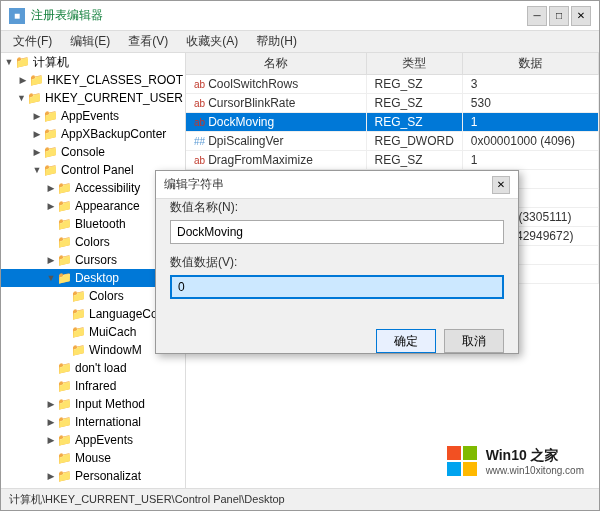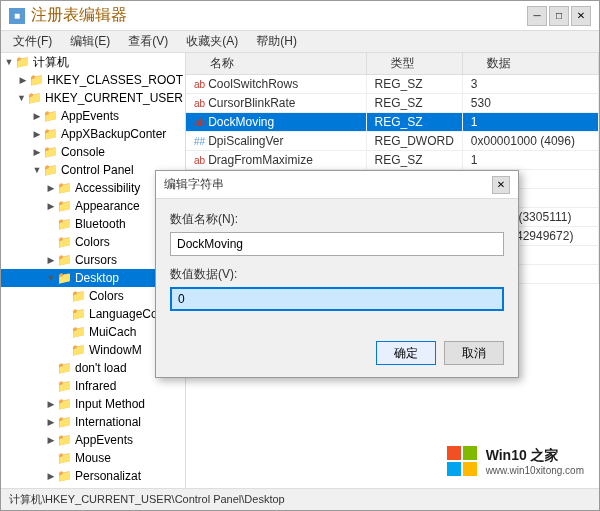--- a/index.html
+++ b/index.html
@@ -42,22 +42,22 @@
       width: 16px;
       height: 16px;
       background: #5b9bd5;
       display: flex;
       align-items: center;
       justify-content: center;
       font-size: 10px;
       color: white;
     }
     .title-text {
-      font-size: 16px;
-      color: #a16207;
+      font-size: 12px;
+      color: #15803d;
     }
     .title-bar-controls {
       display: flex;
       gap: 2px;
     }
     .title-btn {
       width: 20px;
       height: 20px;
       background: #e0e0e0;
       border: 1px solid #bbb;
@@ -133,21 +133,21 @@
     }
     .registry-table {
       width: 100%;
       border-collapse: collapse;
     }
     .registry-table th {
       background: #f0f0f0;
       border-bottom: 1px solid #ddd;
       border-right: 1px solid #ddd;
       padding: 2px 24px;
-      text-align: left;
+      text-align: center;
       font-weight: normal;
       font-size: 12px;
       color: #333;
       height: 20px;
       position: sticky;
       top: 0;
     }
     .registry-table td {
       border-bottom: 1px solid #eee;
       border-right: 1px solid #eee;
@@ -198,21 +198,21 @@
       height: 18px;
       background: #e0e0e0;
       border: 1px solid #bbb;
       display: flex;
       align-items: center;
       justify-content: center;
       font-size: 10px;
       cursor: pointer;
     }
     .dialog-body {
-      padding: 12px 14px;
+      padding: 0 14px;
     }
     .dialog-label {
       font-size: 12px;
       color: #333;
       margin-bottom: 4px;
     }
     .dialog-input {
       width: 100%;
       height: 24px;
       border: 1px solid #aaa;

